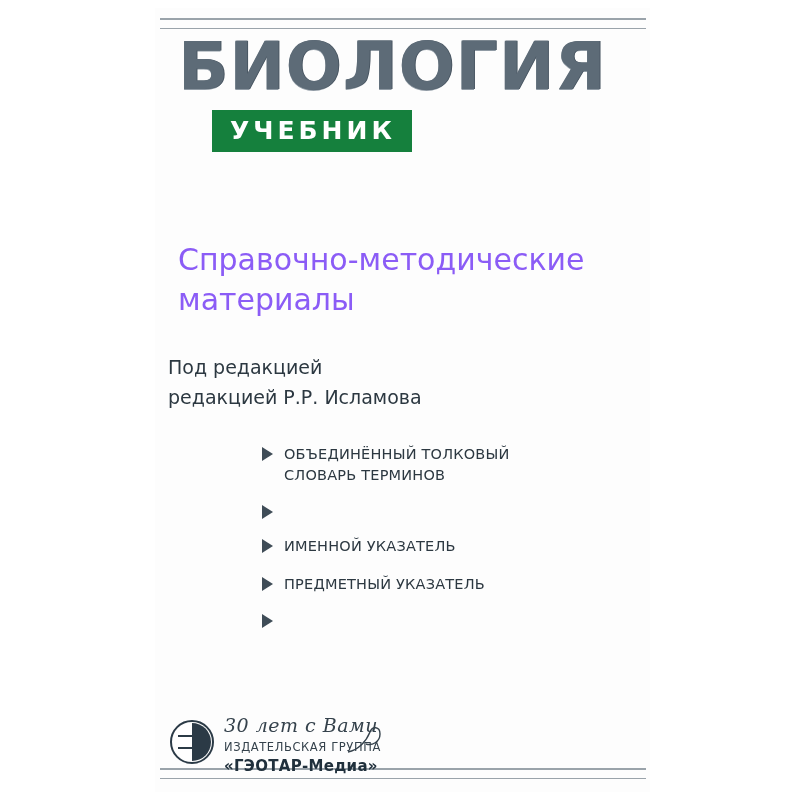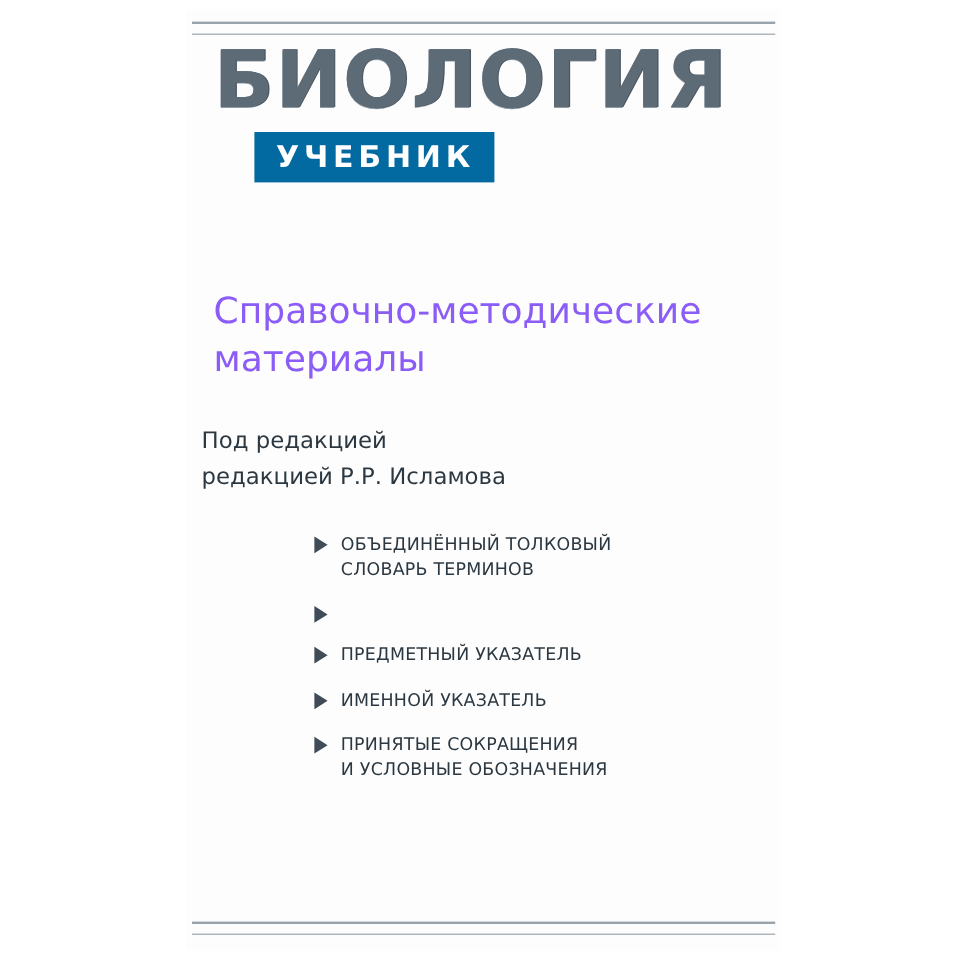--- a/index.html
+++ b/index.html
@@ -54,21 +54,21 @@
     -webkit-text-stroke: 0px;
     margin: 0;
     text-shadow:
       1px 0 0 #4a5763,
       0 1px 0 #8f9aa4;
   }
   .subtitle-badge {
     display: inline-block;
     margin-top: 10px;
     margin-left: 34px;
-    background: #0369a1;
+    background: #15803d;
     color: #ffffff;
     font-family: "DejaVu Sans", sans-serif;
     font-weight: bold;
     font-size: 25px;
     letter-spacing: 4px;
     padding: 6px 16px 7px 18px;
   }
 
   .book-number {
     position: absolute;
@@ -213,27 +213,39 @@
     <div class="bullet-item">
       <span class="bullet-marker"></span>
       <span class="bullet-text">ОБЪЕДИНЁННЫЙ ТОЛКОВЫЙ
 СЛОВАРЬ ТЕРМИНОВ</span>
     </div>
     <div class="bullet-item">
       <span class="bullet-marker"></span>
     </div>
     <div class="bullet-item">
       <span class="bullet-marker"></span>
+      <span class="bullet-text">ИМЕННОЙ УКАЗАТЕЛЬ</span>
+    </div>
+    <div class="bullet-item">
+      <span class="bullet-marker"></span>
       <span class="bullet-text">ПРЕДМЕТНЫЙ УКАЗАТЕЛЬ</span>
     </div>
     <div class="bullet-item">
       <span class="bullet-marker"></span>
-      <span class="bullet-text">ИМЕННОЙ УКАЗАТЕЛЬ</span>
-    </div>
-    <div class="bullet-item">
-      <span class="bullet-marker"></span>
-      <span class="bullet-text">ПРИНЯТЫЕ СОКРАЩЕНИЯ
-И УСЛОВНЫЕ ОБОЗНАЧЕНИЯ</span>
-    </div>
-  </div>
-
+    </div>
+  </div>
+
+  <div class="publisher">
+    <svg class="logo-mark" viewBox="0 0 44 44">
+      <circle cx="22" cy="22" r="21" fill="none" stroke="#2b3a46" stroke-width="2"></circle>
+      <path d="M22 3 A19 19 0 0 1 22 41 Z" fill="#2b3a46"></path>
+      <path d="M22 3 A19 19 0 0 0 22 41 Z" fill="#ffffff"></path>
+      <path d="M8 16 L36 16 M8 28 L36 28" stroke="#2b3a46" stroke-width="2"></path>
+    </svg>
+    <div class="anniv">30 лет с Вами</div>
+    <svg class="swirl" width="40" height="34" viewBox="0 0 40 34">
+      <path d="M2 30 C 12 28, 20 20, 24 10 C 26 4, 34 4, 34 12 C 34 20, 26 24, 20 22" fill="none" stroke="#35424c" stroke-width="1.4"></path>
+    </svg>
+    <div class="pub-line1">ИЗДАТЕЛЬСКАЯ ГРУППА</div>
+    <div class="pub-line2">«ГЭОТАР-Медиа»</div>
+  </div>
 
 </div>
 
 </body></html>

